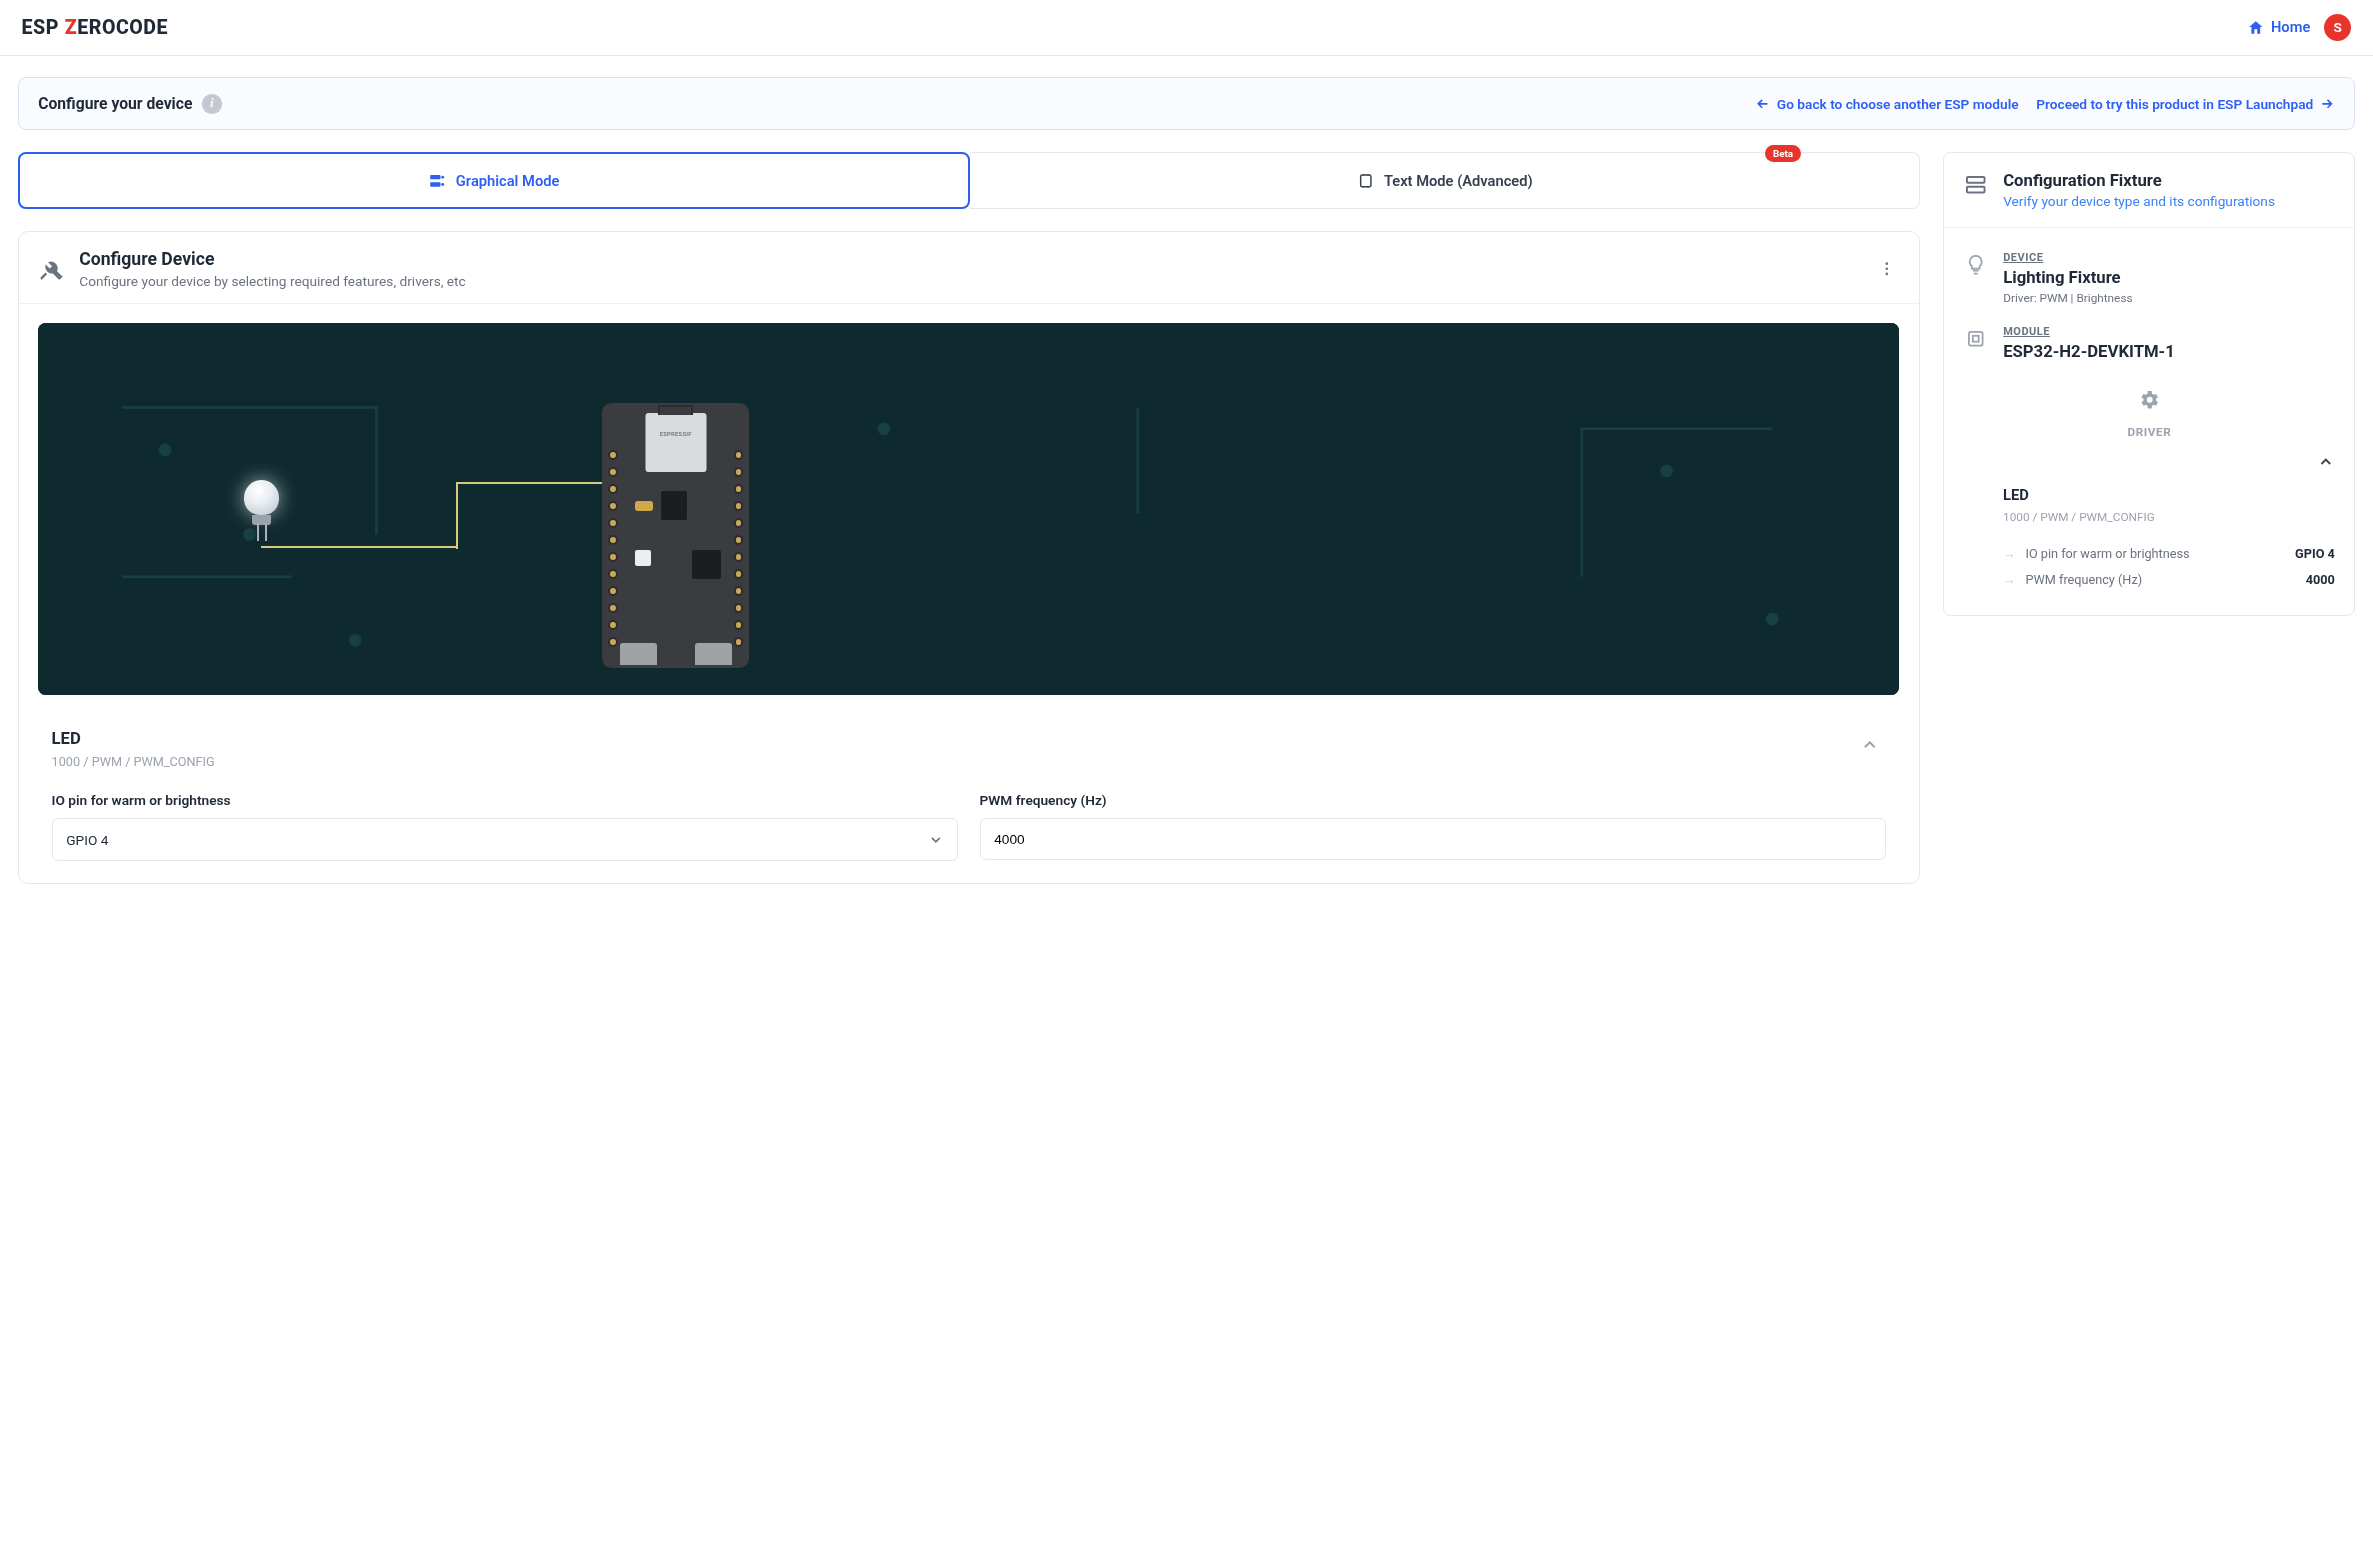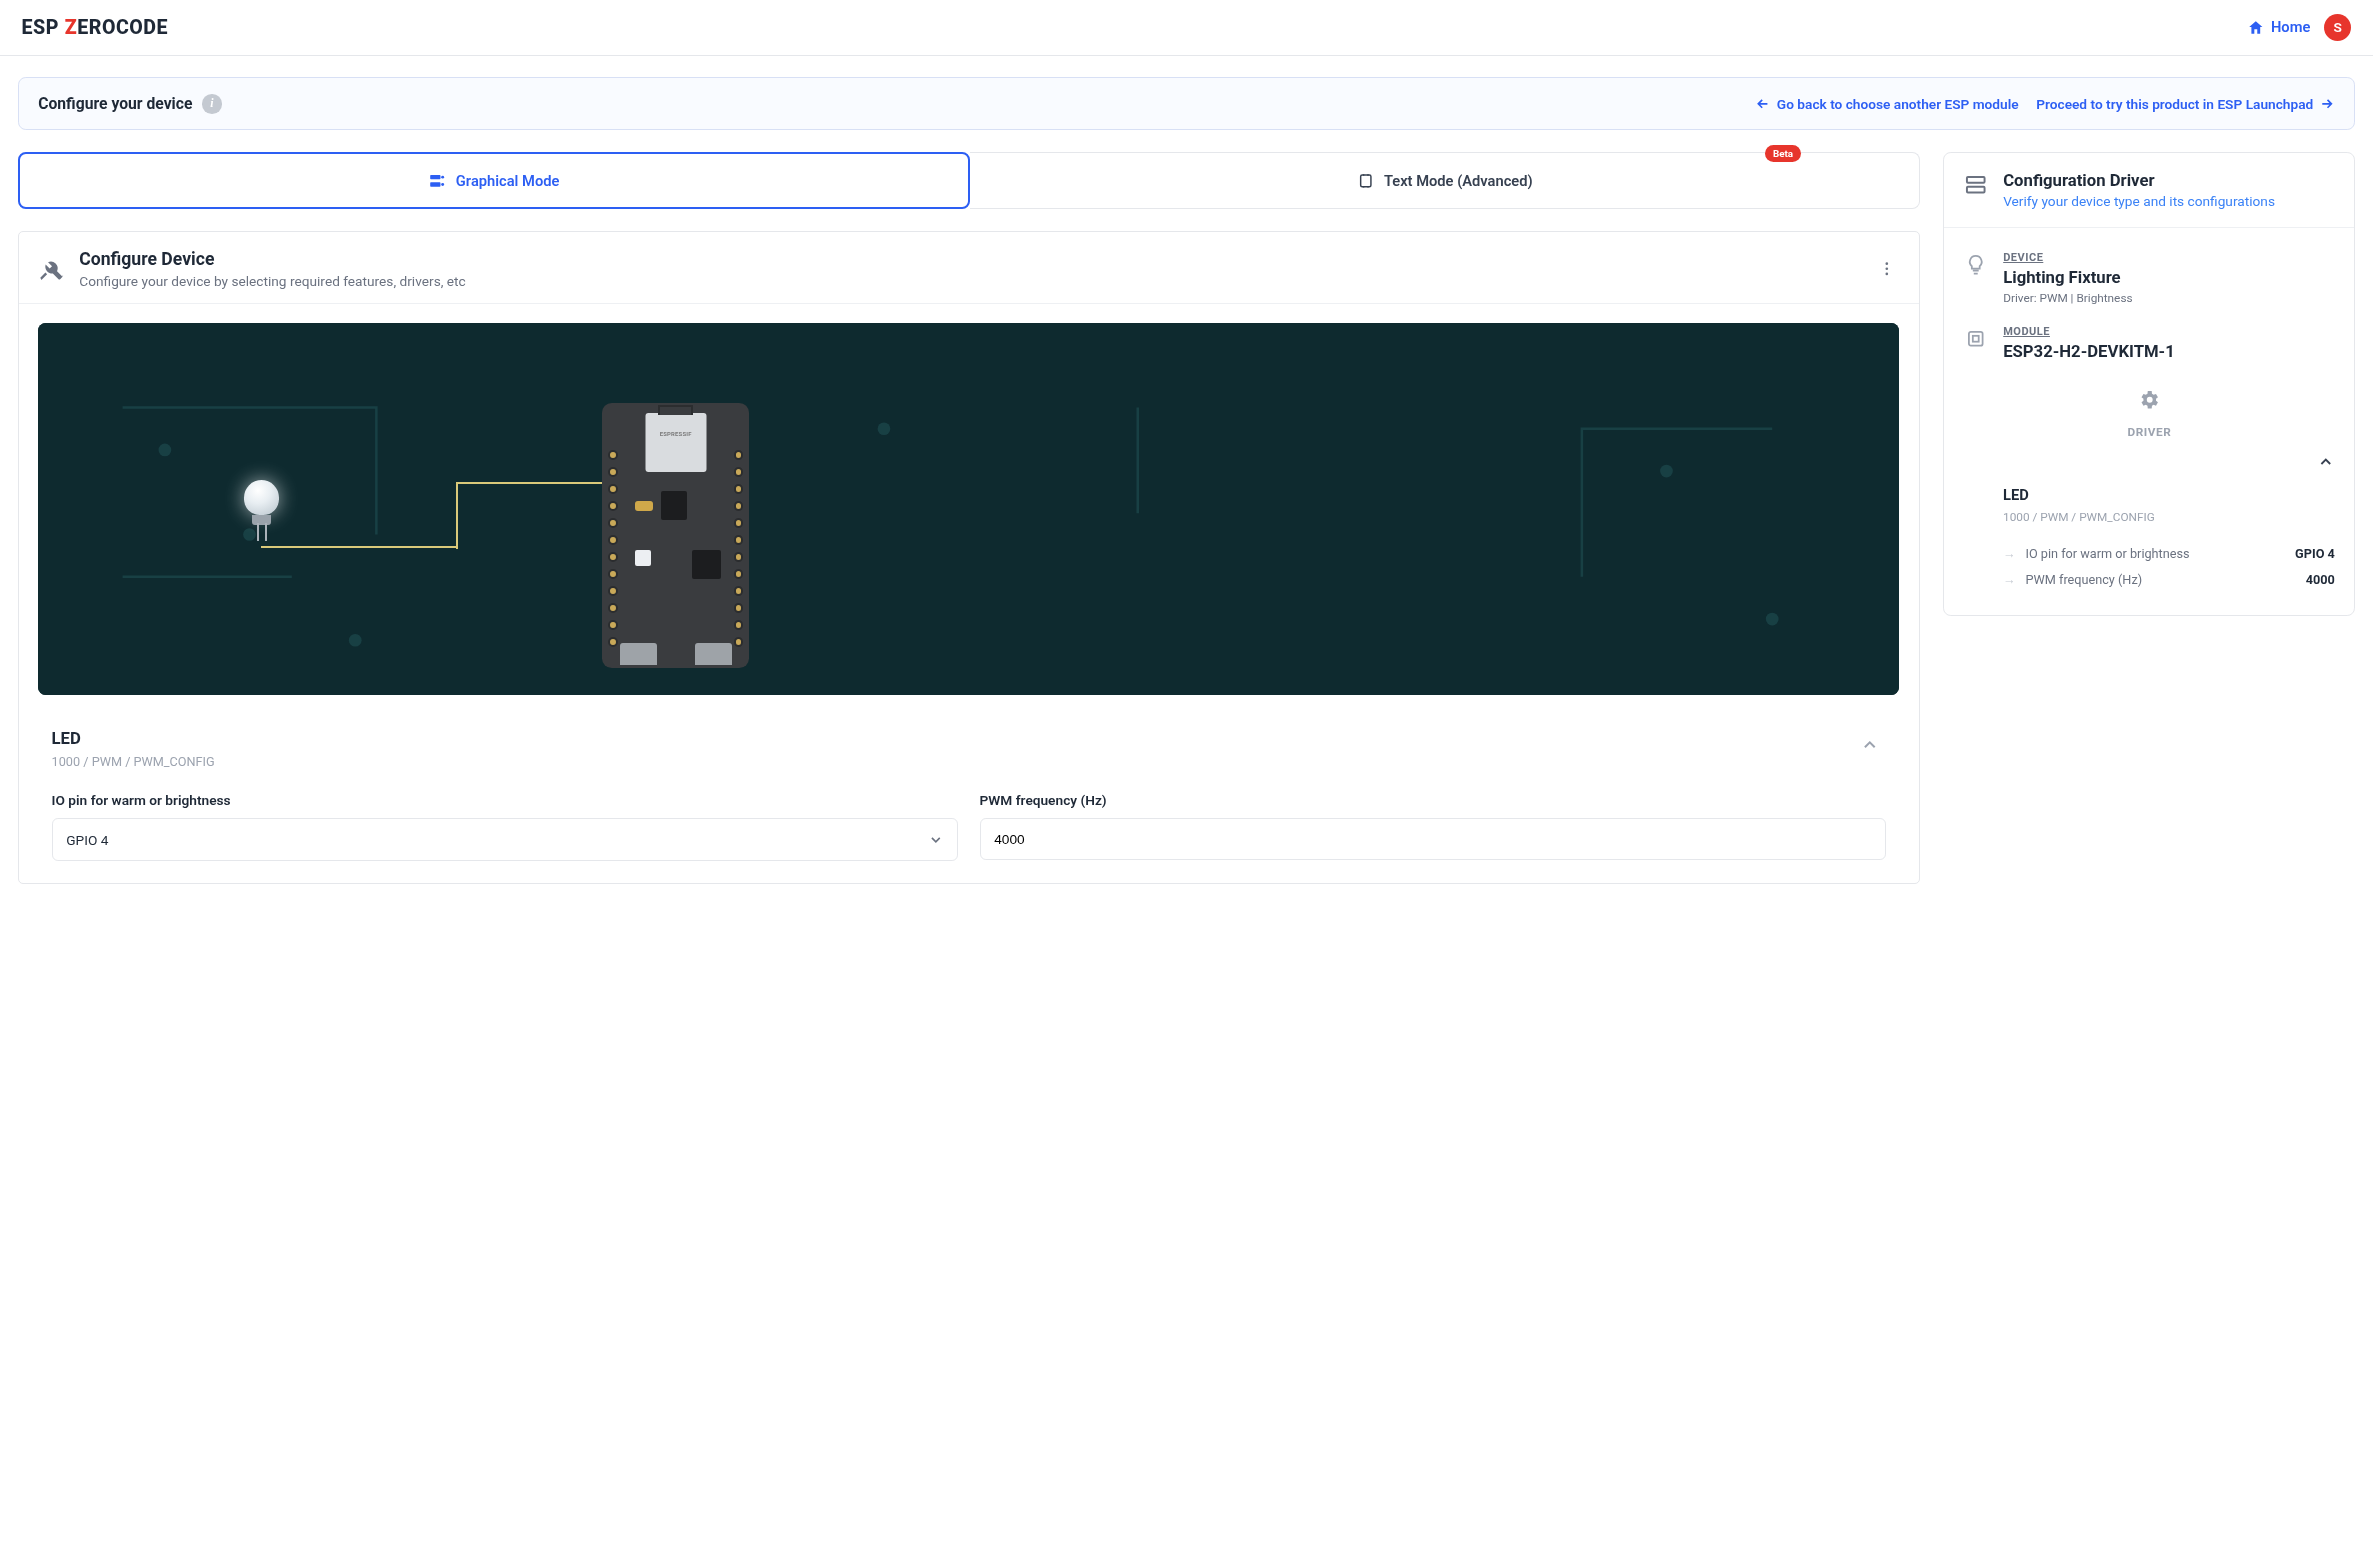--- a/index.html
+++ b/index.html
@@ -18,21 +18,21 @@
 .top-bar-links a { color: #2d5ff3; font-weight: 600; text-decoration: none; font-size: 13.7px; display: flex; align-items: center; gap: 5.9px; }
 .content { display: flex; gap: 23.5px; align-items: flex-start; }
 .left-col { flex: 1 1 auto; min-width: 0; }
 .right-col { width: 412px; flex: 0 0 412px; }
 .tabs { display: flex; gap: 0; margin-bottom: 21.6px; }
 .tab { flex: 1; border: 1px solid #e5e7eb; padding: 17.6px 9.8px; text-align: center; font-weight: 600; font-size: 14.7px; color: #374151; display: flex; align-items: center; justify-content: center; gap: 9.8px; cursor: pointer; position: relative; background:#fff; }
 .tab:first-child { border-radius: 7.8px 0 0 7.8px; justify-content: center; }
 .tab:last-child { border-radius: 0 7.8px 7.8px 0; border-left: none; }
 .tab.active { border: 2px solid #2d5ff3; color: #2d5ff3; border-radius: 7.8px; }
 .beta { position: absolute; top: -7.8px; right: 118px; background: #e7352c; color: #fff; font-size: 9.8px; font-weight: 700; padding: 2.9px 7.8px; border-radius: 8.8px; }
-.card { border: 1px solid #e5e7eb; border-radius: 5px; background: #fff; }
+.card { border: 1px solid #e5e7eb; border-radius: 10px; background: #fff; }
 .card-header { display: flex; align-items: center; padding: 17.6px 19.6px 13.7px; gap: 13.7px; border-bottom: 1px solid #eef0f3; }
 .card-header .icon { width: 27.4px; height: 27.4px; color: #6b7280; flex-shrink: 0; }
 .card-header h2 { font-size: 17.6px; font-weight: 700; margin-bottom: 3.9px; }
 .card-header p { font-size: 13.7px; color: #6b7280; }
 .kebab { margin-left: auto; color: #6b7280; cursor: pointer; padding: 3.9px; }
 .board-area { margin: 19.6px; border-radius: 7.8px; background: #0e2a2f; height: 372px; position: relative; overflow: hidden; }
 .board-bg { position:absolute; inset:0; }
 .led-bulb { position:absolute; left:206px; top:157px; width:35px; height:49px; }
 .led-bulb .dome { width:35px; height:35px; border-radius:50% 50% 45% 45%; background: radial-gradient(circle at 40% 30%, #ffffff 0%, #e8eef2 40%, #b8c4cc 100%); box-shadow: 0 0 19.6px rgba(255,255,255,0.6); }
 .led-bulb .base { width:19.6px; height:9.8px; background:#9aa3ab; margin:0 auto; border-radius:0 0 2.9px 2.9px; }
@@ -273,21 +273,21 @@
     <div class="right-col">
       <div class="summary-card">
         <div class="summary-head">
           <div class="sum-icon">
             <svg width="23.5" height="23.5" viewBox="0 0 24 24" fill="none" stroke="#6b7280" stroke-width="2">
                 <rect x="3" y="4" width="18" height="6" rx="1"></rect>
                 <rect x="3" y="14" width="18" height="6" rx="1"></rect>
               </svg>
           </div>
           <div>
-            <h2>Configuration Driver</h2>
+            <h2>Configuration Fixture</h2>
             <p>Verify your device type and its configurations</p>
           </div>
         </div>
         <div class="summary-body">
           <div class="sum-block">
             <div class="sum-icon">
               <svg width="23.5" height="23.5" viewBox="0 0 24 24" fill="none" stroke="#9ca3af" stroke-width="1.8">
                   <path d="M9 18h6M10 21h4M12 3a6 6 0 00-4 10.5V16h8v-2.5A6 6 0 0012 3z"></path>
                 </svg>
             </div>

